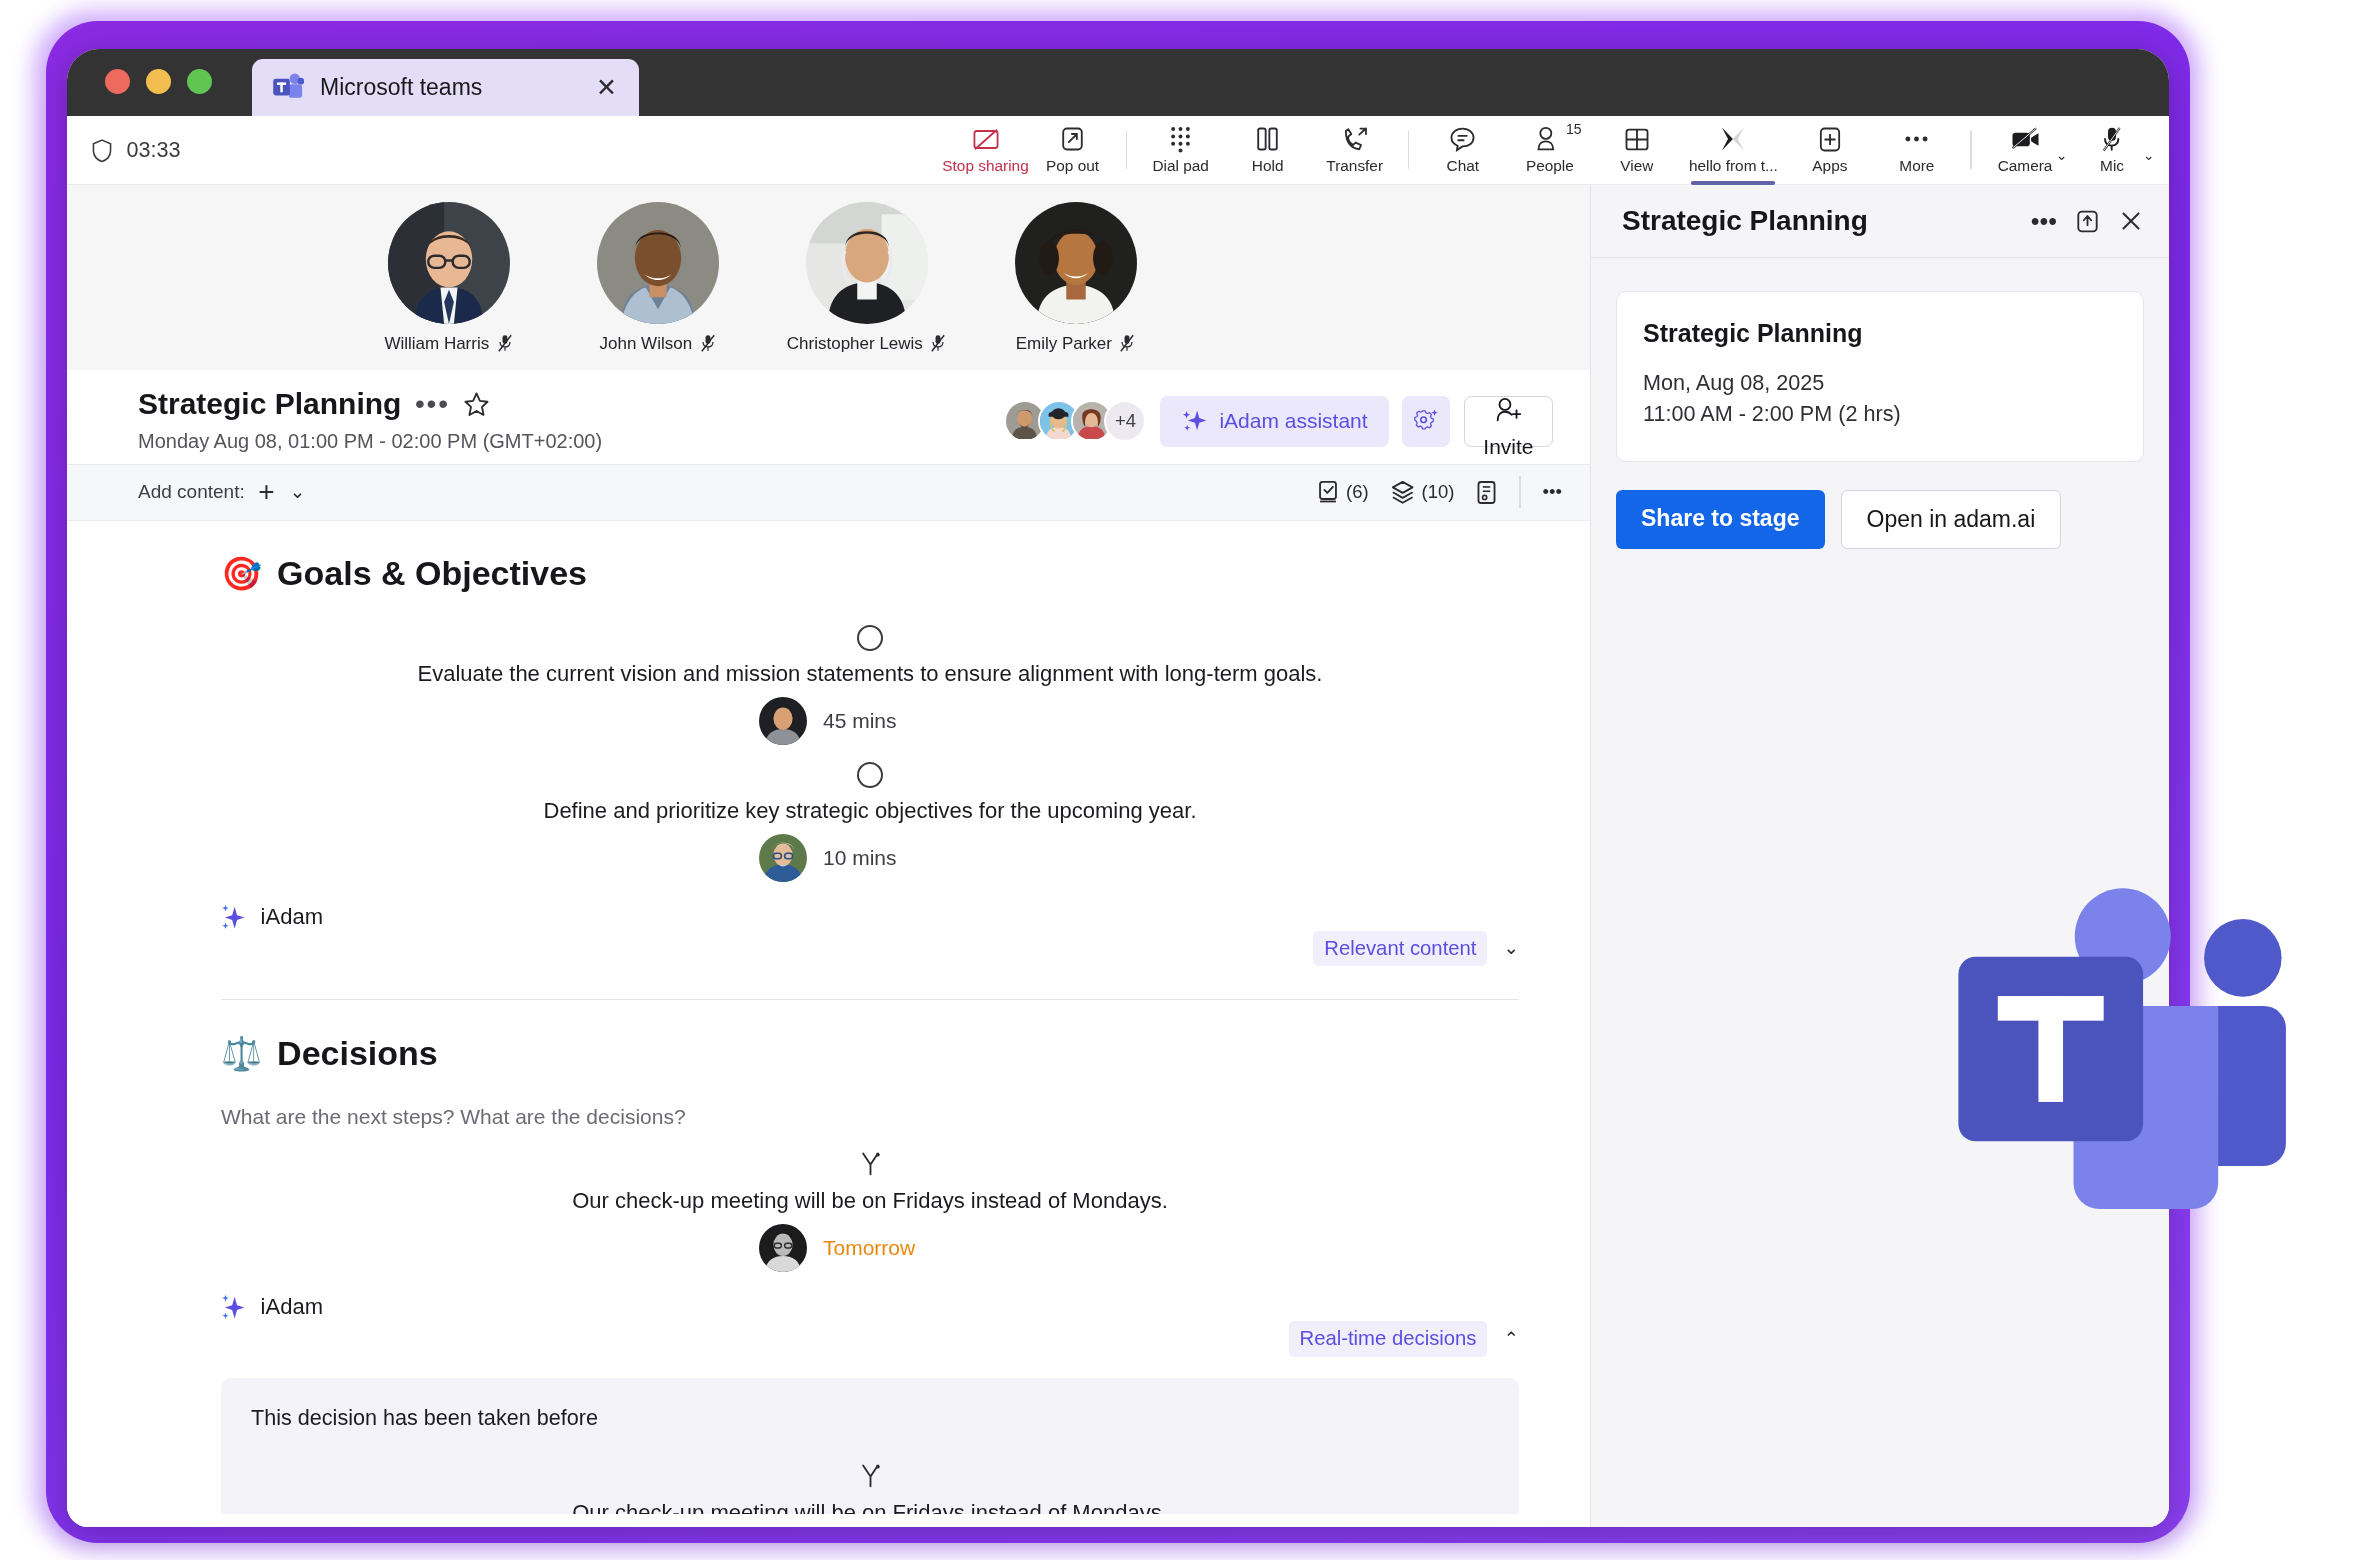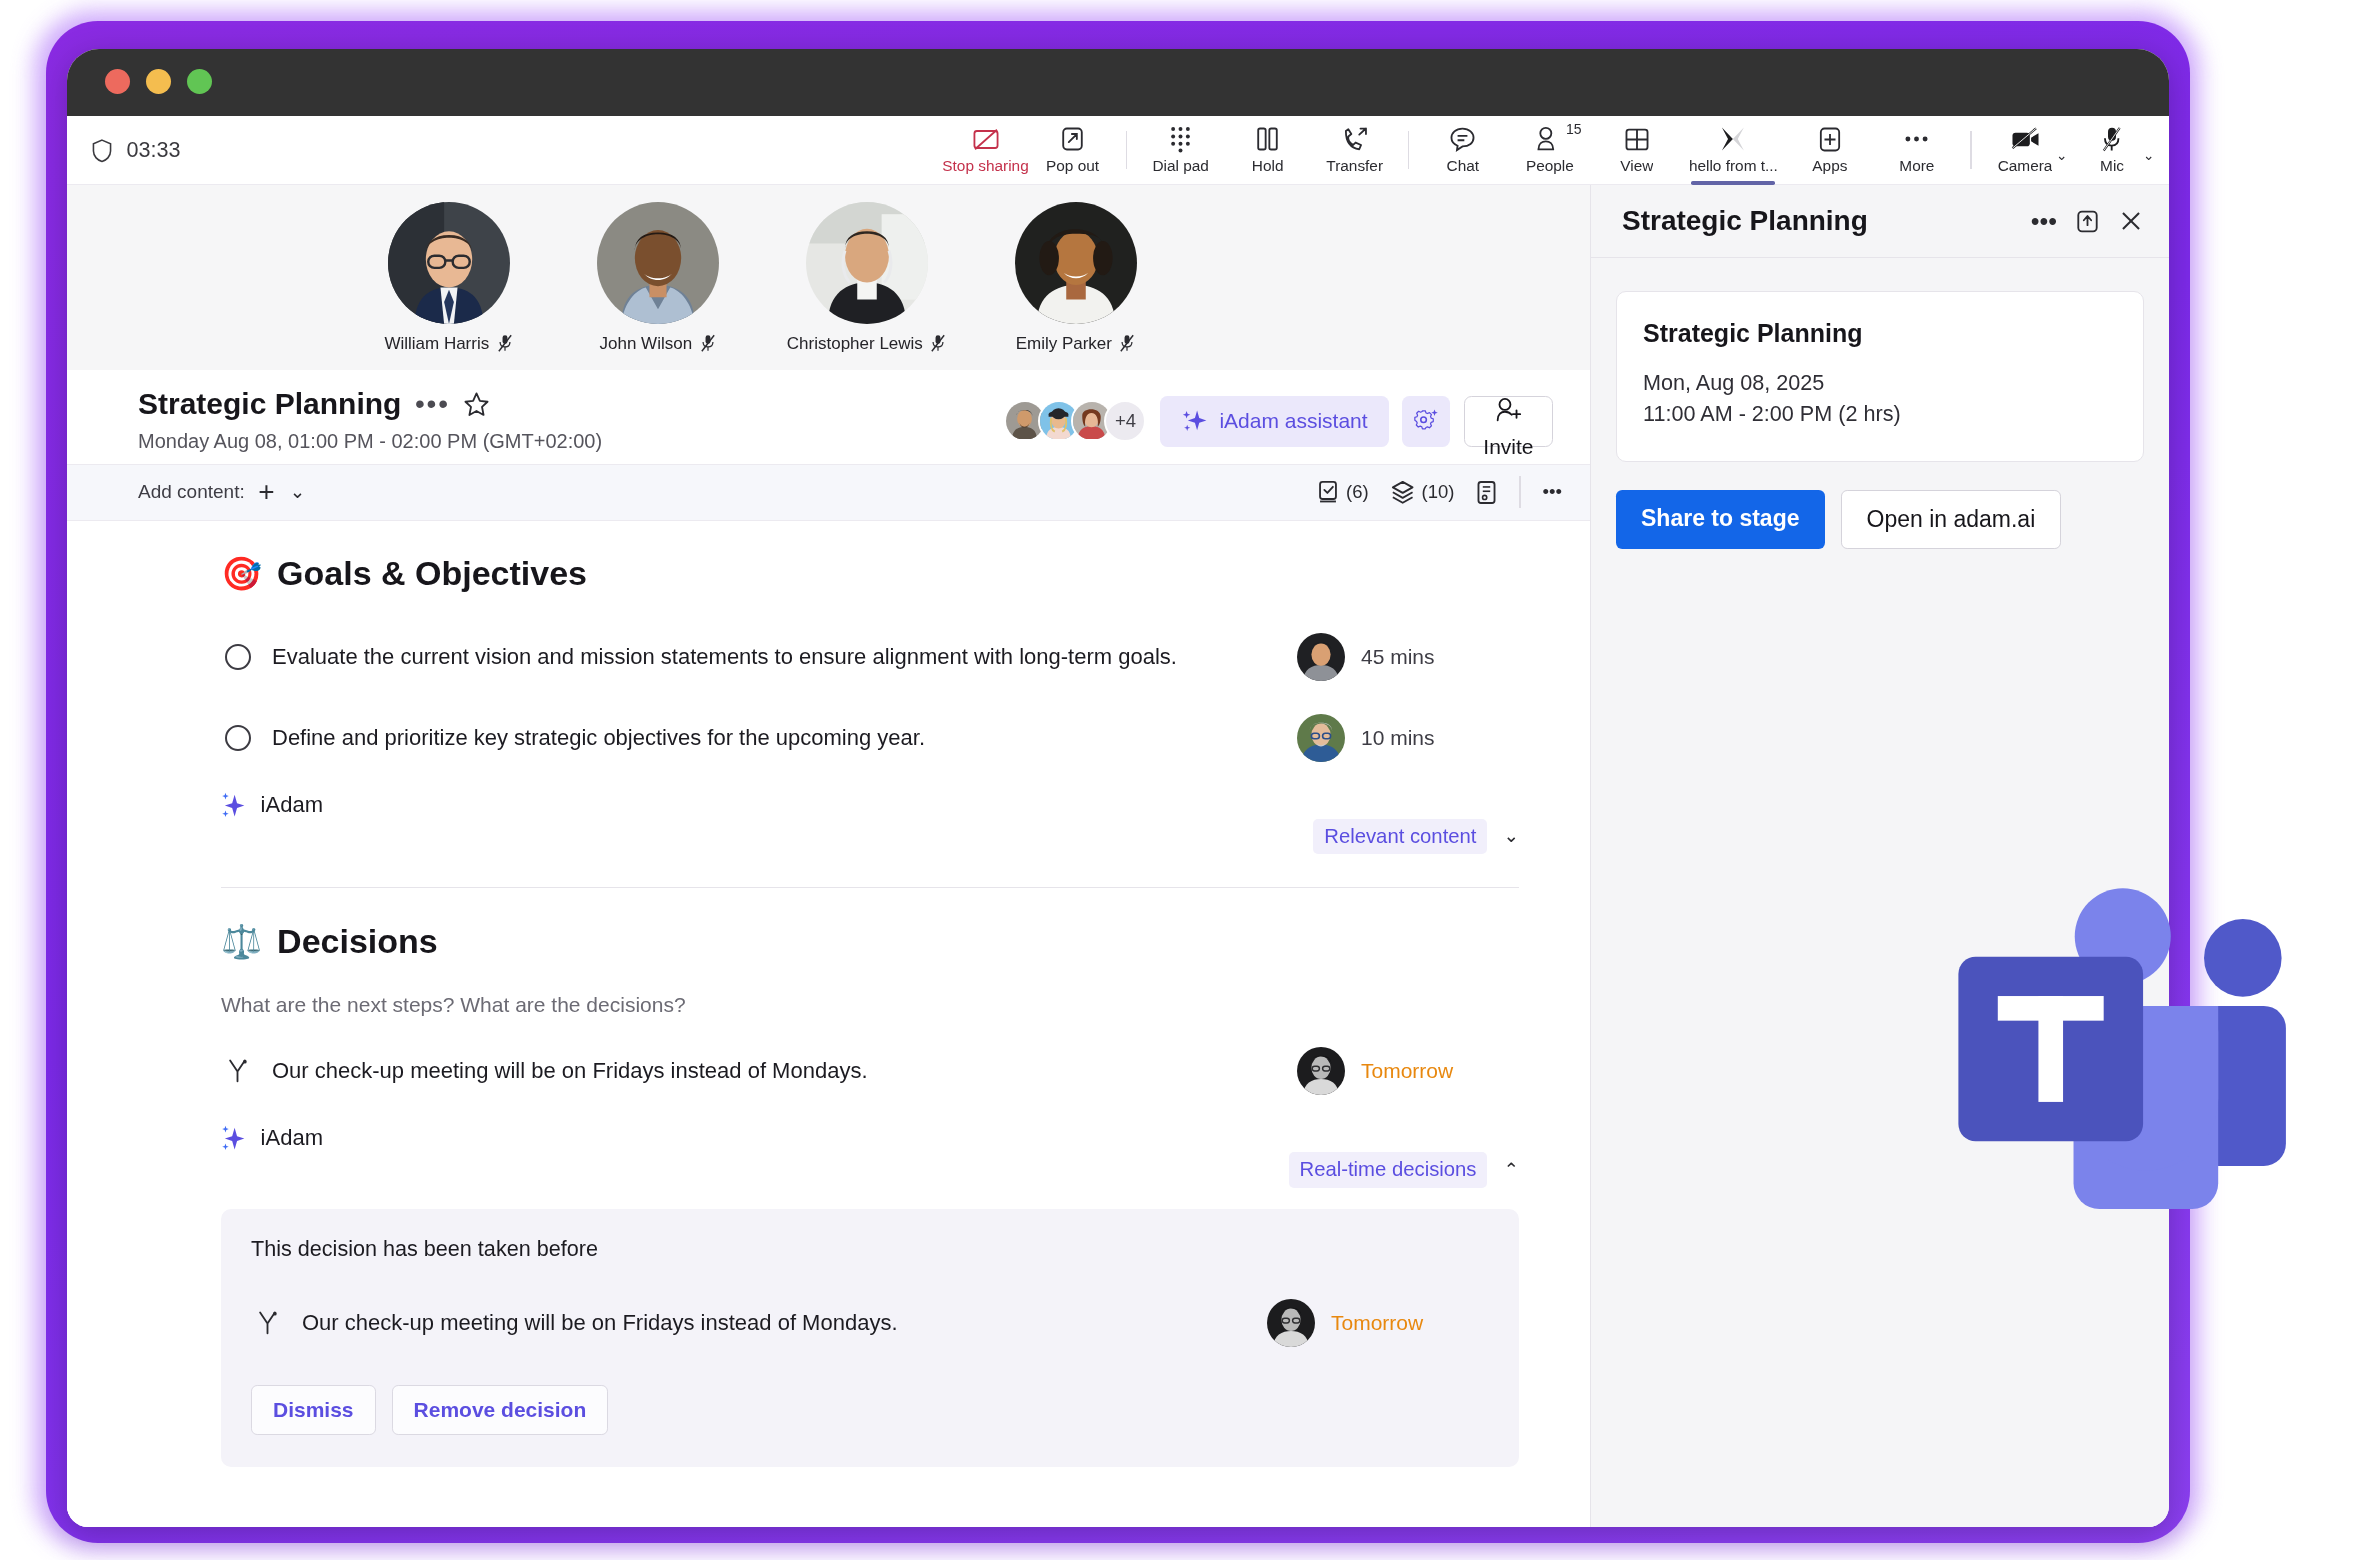--- a/index.html
+++ b/index.html
@@ -237,21 +237,22 @@
   .sec-head {
     display: flex; align-items: center; gap: 15px;
     margin-bottom: 32px;
   }
   .sec-head .emo { font-size: 33px; line-height: 1; }
   .sec-head .txt { font-size: 34px; font-weight: 700; color: #17161b; }
 
   .row {
     display: flex; align-items: center;
     min-height: 64px;
-    gap: 18px;
+    gap: 10px;
+    flex-direction: column;
   }
   .row .bullet { width: 33px; flex: none; display: flex; align-items: center; justify-content: center; }
   .row .circle {
     width: 26px; height: 26px; border-radius: 50%;
     border: 2.5px solid #3c3b42;
   }
   .row .rtxt { flex: 1; font-size: 22px; color: #1c1b21; }
   .row .rmeta { display: flex; align-items: center; gap: 16px; min-width: 222px; }
   .row .ravatar { width: 48px; height: 48px; border-radius: 50%; overflow: hidden; }
   .row .rtime { font-size: 21px; color: #3e3d45; }
@@ -336,20 +337,34 @@
 <div id="frame-glow"></div>
 <div id="frame-border"></div>
 
 <div id="window">
 
   <div id="titlebar">
     <div class="traffic">
       <div class="dot red"></div>
       <div class="dot yellow"></div>
       <div class="dot green"></div>
+    </div>
+    <div id="tab">
+      <span class="teams-mini">
+        <svg viewBox="0 0 52 52" width="32" height="32">
+          <circle cx="37" cy="11" r="8.5" fill="#7b83eb"></circle>
+          <circle cx="47" cy="15" r="5.5" fill="#5059c9"></circle>
+          <rect x="27" y="20" width="22" height="22" rx="5" fill="#7b83eb"></rect>
+          <rect x="2" y="11" width="27" height="27" rx="4" fill="#4b53bc"></rect>
+          <rect x="8" y="17" width="15" height="4" fill="#fff"></rect>
+          <rect x="13.5" y="17" width="4" height="16" fill="#fff"></rect>
+        </svg>
+      </span>
+      <span class="tab-title">Microsoft teams</span>
+      <span class="tab-close">✕</span>
     </div>
   </div>
 
   <div id="meeting-bar">
     <div id="call-timer">
       <span>
         <svg width="22" height="25" viewBox="0 0 36 40">
             <path d="M18 3 L32 9 V21 C32 30 25 36 18 38 C11 36 4 30 4 21 V9 Z" fill="none" stroke="#3b3a3f" stroke-width="2.6"></path>
           </svg>
       </span>

